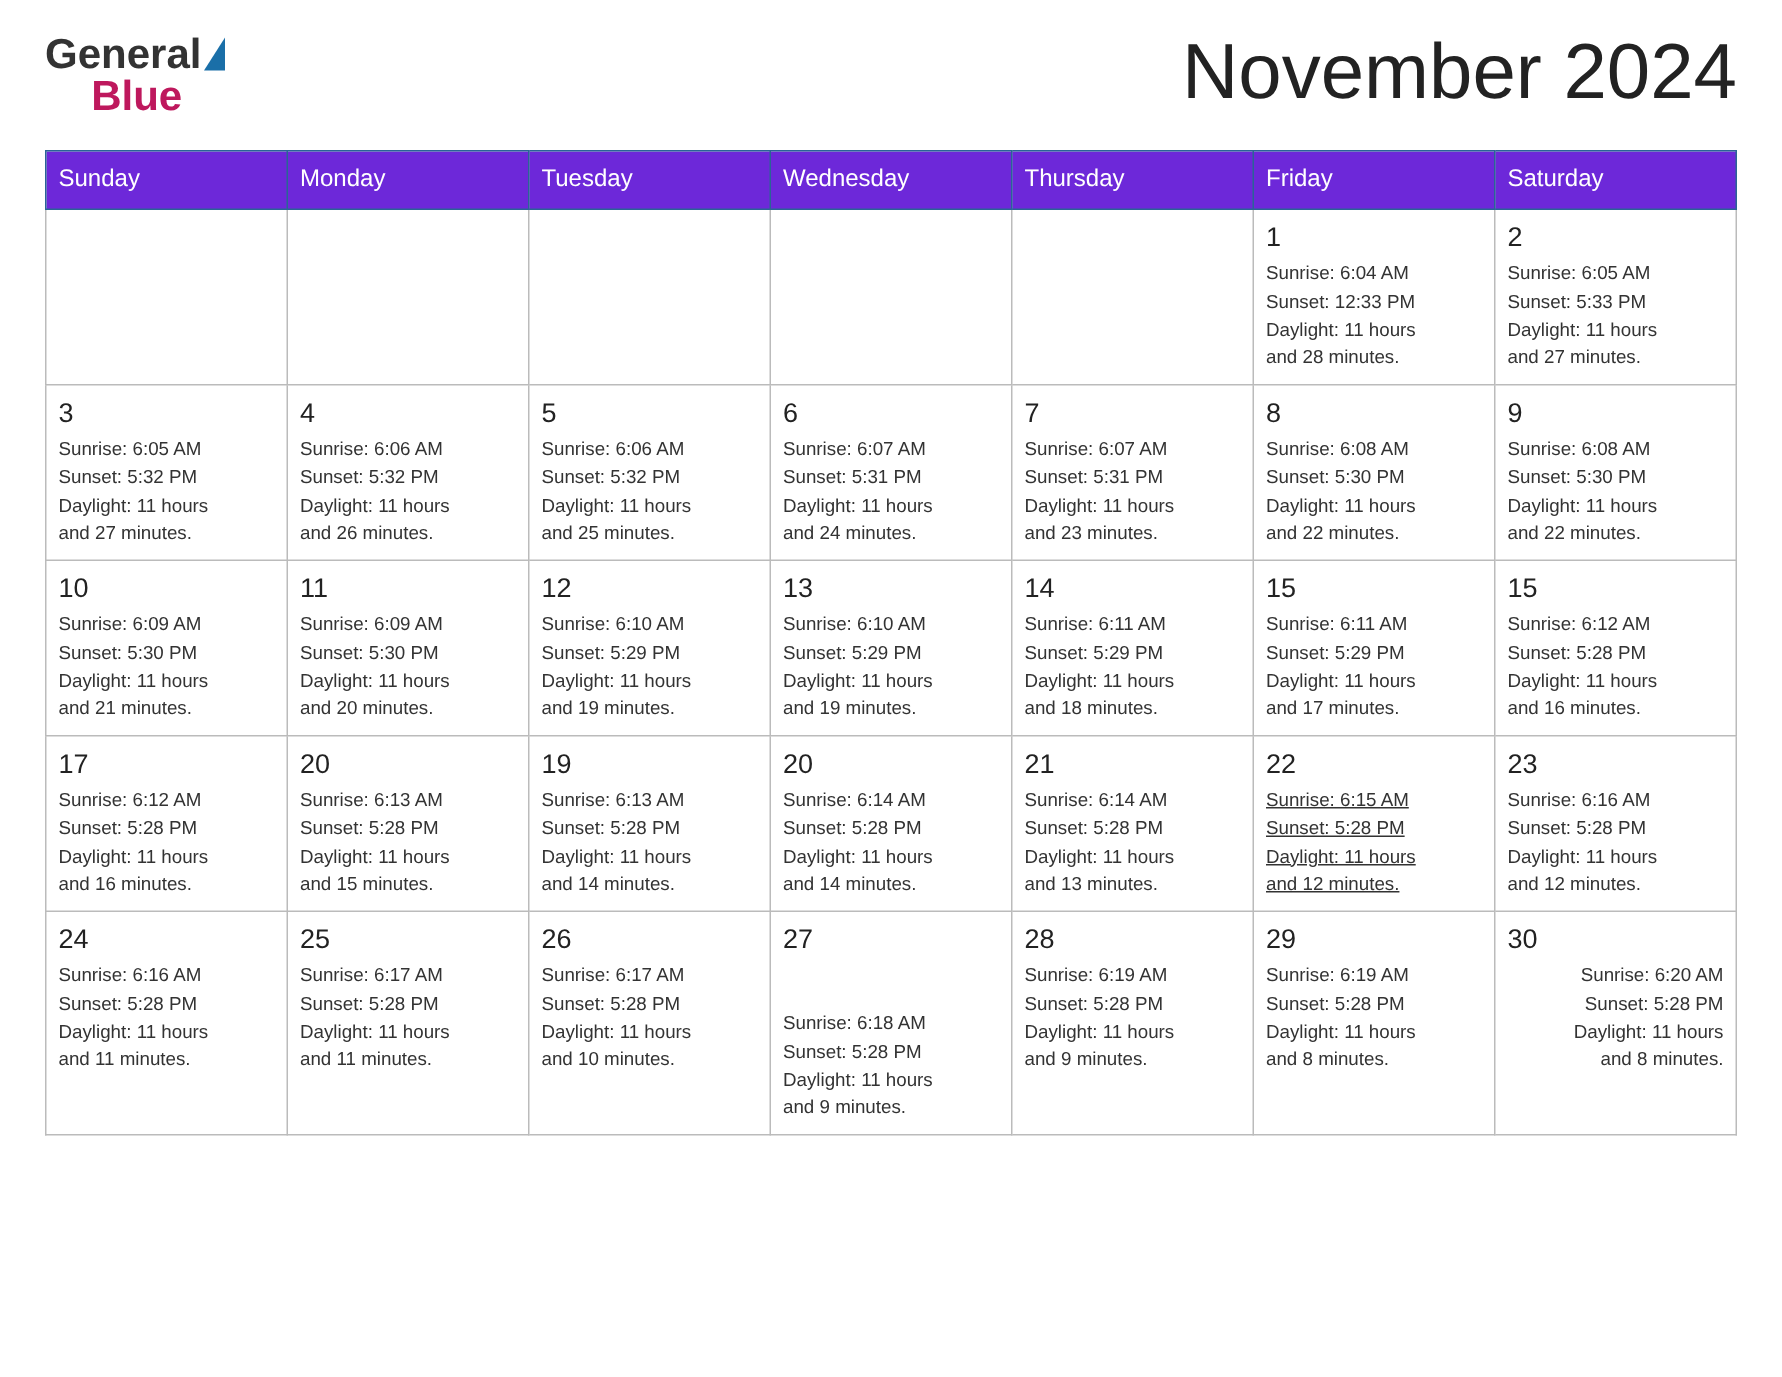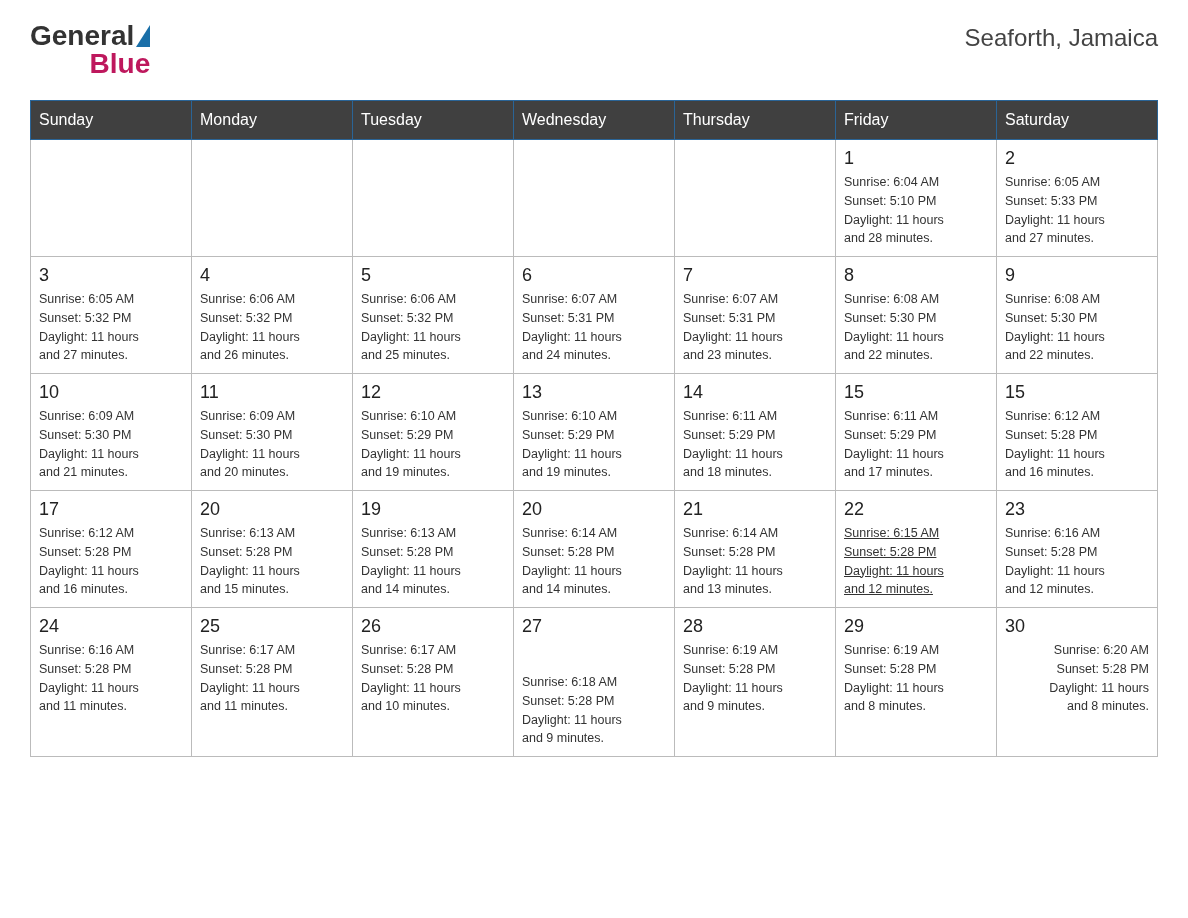--- a/index.html
+++ b/index.html
@@ -12,21 +12,21 @@
     }
     .header-area {
       display: flex;
       justify-content: space-between;
       align-items: flex-start;
       margin-bottom: 20px;
     }
     .logo-area {
       display: flex;
       flex-direction: column;
-      align-items: flex-end;
+      align-items: center;
     }
     .logo-text {
       display: flex;
       align-items: center;
       font-size: 28px;
       font-weight: bold;
       color: #333;
     }
     .logo-general { color: #333; }
     .logo-triangle {
@@ -58,21 +58,21 @@
     .location-title {
       font-size: 24px;
       color: #444;
       margin-top: 4px;
     }
     .calendar {
       width: 100%;
       border-collapse: collapse;
     }
     .calendar th {
-      background-color: #404040;
+      background-color: #6d28d9;
       color: #fff;
       padding: 10px 8px;
       text-align: left;
       font-size: 16px;
       font-weight: normal;
       border: 1px solid #2a6496;
     }
     .calendar td {
       vertical-align: top;
       padding: 8px 8px;
@@ -110,21 +110,21 @@
 
 <div class="header-area">
   <div class="logo-area">
     <div class="logo-text">
       <span class="logo-general">General</span>
       <span class="logo-triangle"></span>
     </div>
     <div class="logo-blue">Blue</div>
   </div>
   <div class="title-area">
-    <div class="location-title">Seaforth, Jamaica</div>
+    <div class="month-title">November 2024</div>
   </div>
 </div>
 
 <table class="calendar">
   <thead>
     <tr>
     <th>Sunday</th>
         <th>Monday</th>
         <th>Tuesday</th>
         <th>Wednesday</th>
@@ -136,21 +136,21 @@
   <tbody id="calendar-body">
   <tr>
         <td class="empty-cell"></td>
         <td class="empty-cell"></td>
         <td class="empty-cell"></td>
         <td class="empty-cell"></td>
         <td class="empty-cell"></td>
         <td>
           <span class="day-number">1</span>
           <div class="day-info" style="white-space: pre-line;">Sunrise: 6:04 AM
-Sunset: 5:10 PM
+Sunset: 12:33 PM
 Daylight: 11 hours
 and 28 minutes.</div>
         </td>
         <td>
           <span class="day-number">2</span>
           <div class="day-info" style="white-space: pre-line;">Sunrise: 6:05 AM
 Sunset: 5:33 PM
 Daylight: 11 hours
 and 27 minutes.</div>
         </td>

